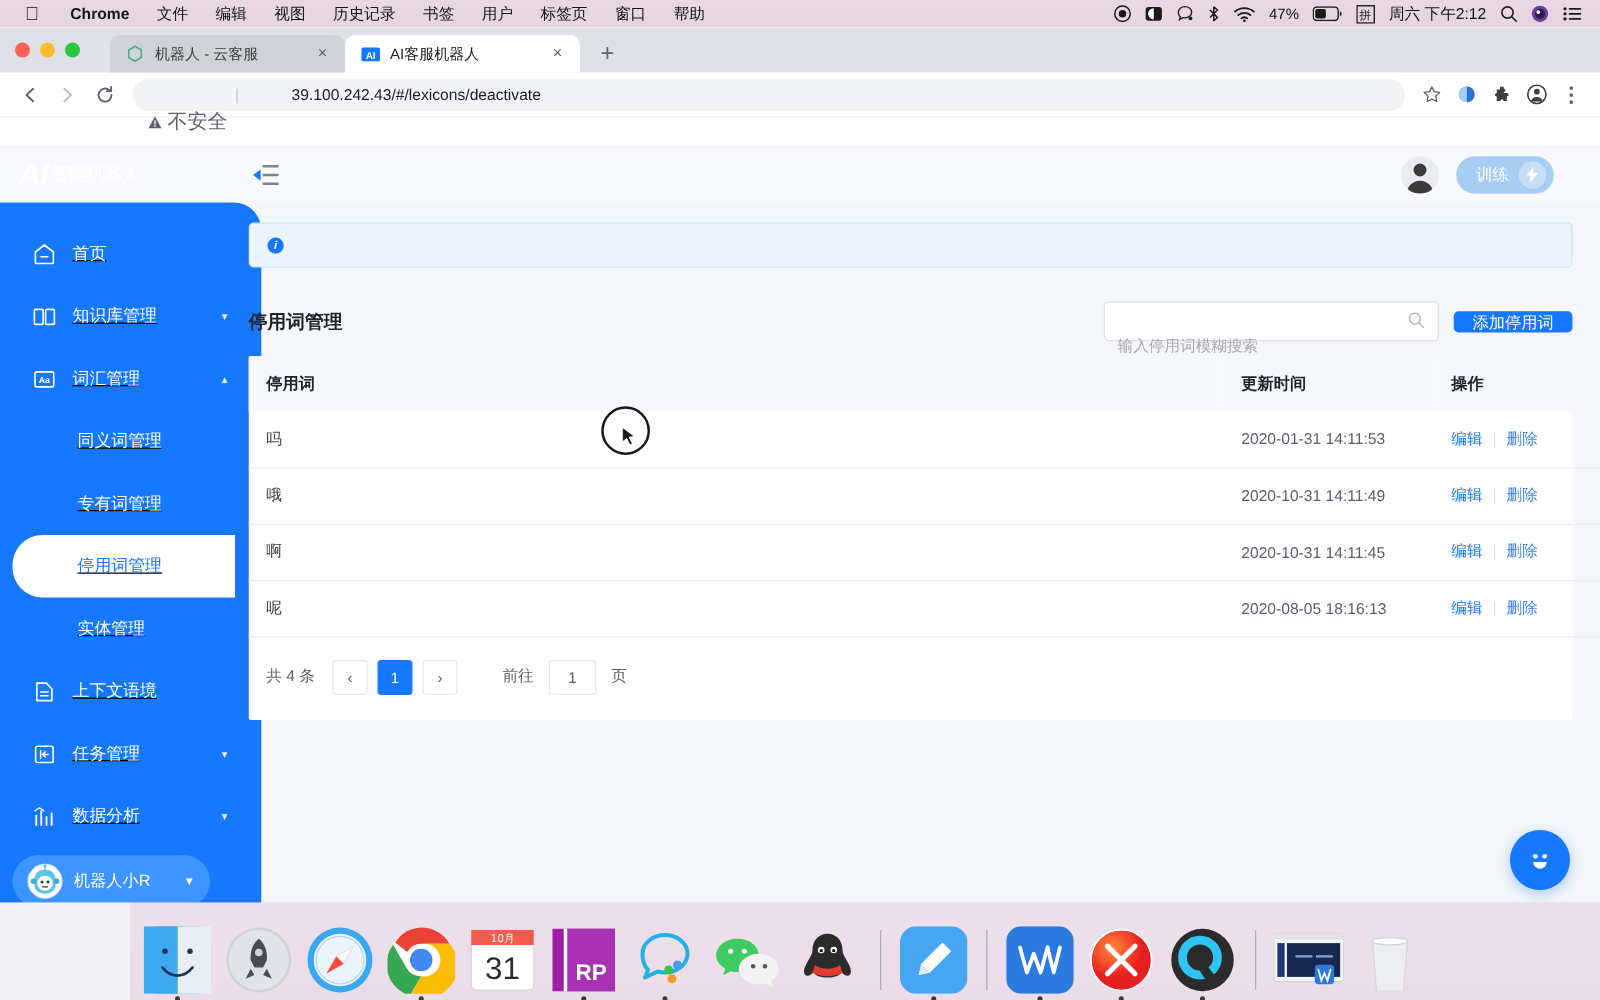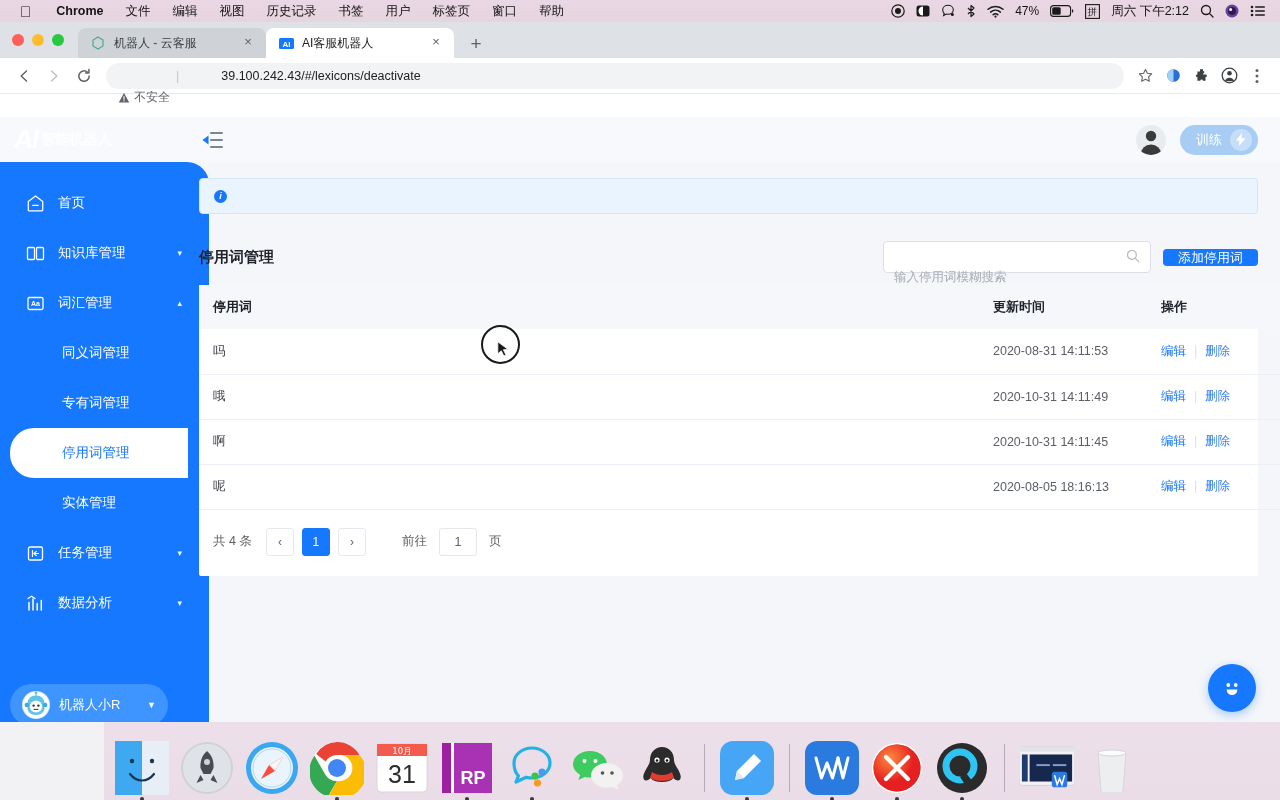--- a/index.html
+++ b/index.html
@@ -25,21 +25,21 @@
   #macbar .right .ic { display:inline-flex; align-items:center; }
   #macbar .battpct { font-size: 12px; }
 
   
   #chrome {
     position: absolute; left: 0; top: 22px; width: 1280px; height: 700px;
     background: #fff;
   }
   #tabstrip {
     position: relative; height: 36px; background: #dee1e6;
-    display: flex; align-items: flex-end; 
+    display: flex; align-items: flex-end; padding-left: 10px;
   }
   .traffic { position: absolute; left: 12px; top: 12px; display: flex; gap: 8px; }
   .traffic i { width: 12px; height: 12px; border-radius: 50%; display: block; }
   .tab {
     height: 30px; display: flex; align-items: center; gap: 8px;
     padding: 0 10px 0 12px; font-size: 12px; color: #3c4043;
     border-radius: 8px 8px 0 0; min-width: 188px; max-width: 200px;
     position: relative;
   }
   .tab.inactive { background: #cfd3d8; color: #3c4043; }
@@ -54,60 +54,60 @@
     height: 36px; background: #ffffff; display: flex; align-items: center;
     padding: 0 10px; gap: 2px; border-bottom: 1px solid #e8eaed;
   }
   .navbtn { width: 28px; height: 28px; display:flex; align-items:center; justify-content:center; color: #5f6368; font-size: 16px; }
   .navbtn.dim { color: #bdc1c6; }
   #omnibox {
     flex: 1; height: 26px; background: #f1f3f4; border-radius: 13px;
     display: flex; align-items: center; padding: 0 12px; margin: 0 6px;
     font-size: 12.5px; color: #202124; gap: 6px;
   }
-  #omnibox .warn { display:flex; align-items:center; gap: 4px; color: #5f6368; font-size: 12px; margin-top: 44px; }
+  #omnibox .warn { display:flex; align-items:center; gap: 4px; color: #5f6368; font-size: 16px; margin-top: 44px; }
   #omnibox .sep { color: #c4c7c9; }
   #omnibox .url { color: #202124; margin-left: 36px; }
   .tbicon { width: 26px; height: 26px; display:flex; align-items:center; justify-content:center; color:#5f6368; font-size: 14px; }
 
   
   #page { position: absolute; left:0; top: 95px; width: 1280px; height: 627px; background: #f4f6f9; overflow: hidden; }
 
   
   #appheader {
     position:absolute; left:0; top:0; width: 1280px; height: 45px;
     background: #f7f9fc; display:flex; align-items:center;
   }
   #logo {
     width: 178px; height: 45px; display:flex; align-items:center; padding-left: 14px;
     font-weight: bold; letter-spacing: -1px;
   }
   #logo .ai { font-size: 26px; color: rgba(255,255,255,0.92); font-style: italic; font-weight: 900; }
   #logo .cn { font-size: 15px; color: rgba(255,255,255,0.80); margin-left: 3px; font-weight: bold; }
   #collapse-btn { margin-left: 22px; width: 26px; height: 26px; display:flex; align-items:center; justify-content:center; }
-  #appheader .hright { margin-left: auto; display:flex; align-items:center; gap: 14px; padding-right: 22px; }
+  #appheader .hright { margin-left: auto; display:flex; align-items:center; gap: 14px; padding-right: 37px; }
   #avatar {
     width: 30px; height: 30px; border-radius: 50%; background: #e9ecef;
     display:flex; align-items:flex-end; justify-content:center; overflow:hidden;
   }
   #train-btn {
     height: 30px; border-radius: 15px; background: #a8cdf5;
     display:flex; align-items:center; gap: 8px; padding: 0 6px 0 16px;
     color: #fff; font-size: 13px;
   }
   #train-btn .bolt {
     width: 22px; height: 22px; border-radius: 50%; background: rgba(255,255,255,0.35);
     display:flex; align-items:center; justify-content:center; font-size: 12px; color:#fff;
   }
 
   
   #sidebar {
     position:absolute; left:0; top:45px; width: 209px; height: 582px;
     background: #1677ff; border-radius: 0 22px 0 0;
-    padding-top: 16px; overflow: hidden;
+    padding-top: 16px; overflow: hidden; text-decoration: underline;
   }
   .navrow {
     height: 50px; display:flex; align-items:center; padding-left: 26px;
     color: #ffffff; font-size: 13.5px; position: relative;
   }
   .navrow .nicon { width: 22px; flex:0 0 22px; display:flex; align-items:center; justify-content:flex-start; }
   .navrow .nlabel { margin-left: 10px; }
   .navrow .caret { position:absolute; right: 27px; font-size: 9px; color:#eaf2ff; }
   .subrow {
     height: 50px; display:flex; align-items:center; padding-left: 62px;
@@ -473,20 +473,29 @@
       <div class="subrow">
         <span>专有词管理</span>
       </div>
       <div class="subrow active">
         <span>停用词管理</span>
       </div>
       <div class="subrow">
         <span>实体管理</span>
       </div>
 
+      <div class="navrow">
+        <span class="nicon">
+          <svg width="19" height="19" viewBox="0 0 19 19">
+              <path d="M3.5 2.5h7.5l4.5 4.5v9.5h-12z" fill="none" stroke="#fff" stroke-width="1.3" stroke-linejoin="round"></path>
+              <path d="M6.5 9.5h6M6.5 12.5h6" stroke="#fff" stroke-width="1.2" stroke-linecap="round"></path>
+            </svg>
+        </span>
+        <span class="nlabel">上下文语境</span>
+      </div>
 
       <div class="navrow">
         <span class="nicon">
           <svg width="19" height="19" viewBox="0 0 19 19">
               <rect x="2.5" y="3" width="14" height="13" rx="1.5" fill="none" stroke="#fff" stroke-width="1.3"></rect>
               <path d="M6.5 6.5v6M12.5 9.5H8M10.3 7.4L8 9.5l2.3 2.1" fill="none" stroke="#fff" stroke-width="1.2" stroke-linecap="round" stroke-linejoin="round"></path>
             </svg>
         </span>
         <span class="nlabel">任务管理</span>
         <span class="caret">▾</span>
@@ -550,21 +559,21 @@
           <thead>
             <tr>
               <th class="col-word">停用词</th>
               <th class="col-time">更新时间</th>
               <th class="col-act">操作</th>
             </tr>
           </thead>
           <tbody>
             <tr>
               <td class="word">吗</td>
-              <td>2020-08-31 14:11:53</td>
+              <td>2020-01-31 14:11:53</td>
               <td class="act">
                 <a class="edit" href="#">编辑</a><span class="divider">|</span><a class="del" href="#">删除</a>
               </td>
             </tr>
             <tr>
               <td class="word">哦</td>
               <td>2020-10-31 14:11:49</td>
               <td class="act">
                 <a class="edit" href="#">编辑</a><span class="divider">|</span><a class="del" href="#">删除</a>
               </td>

